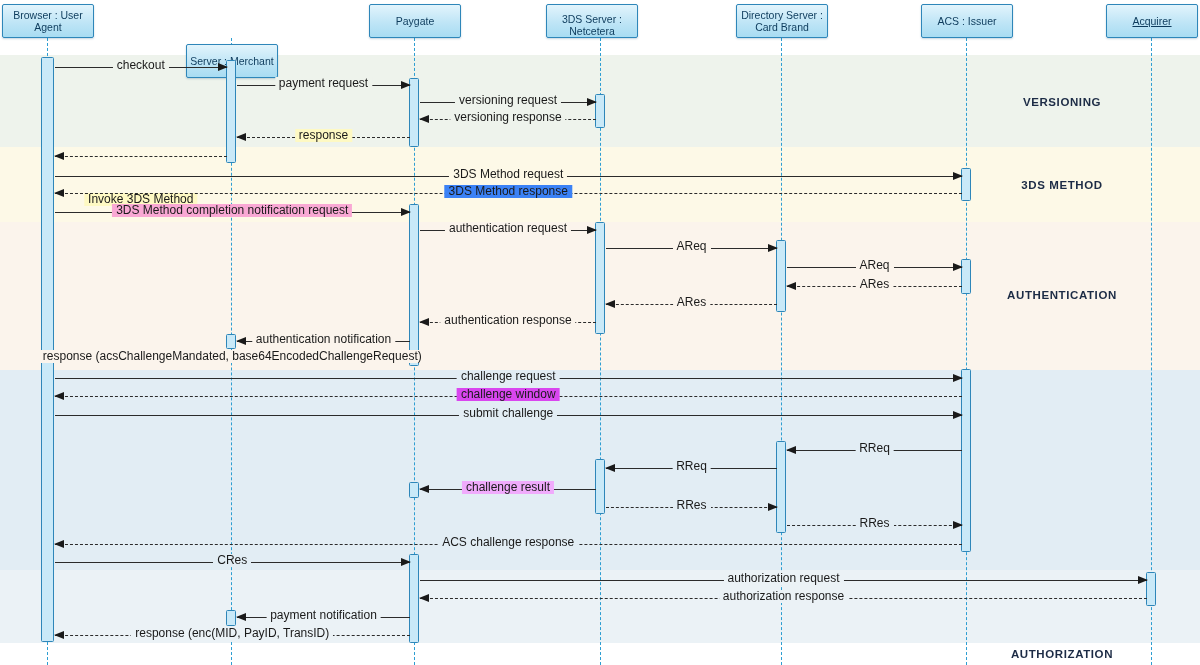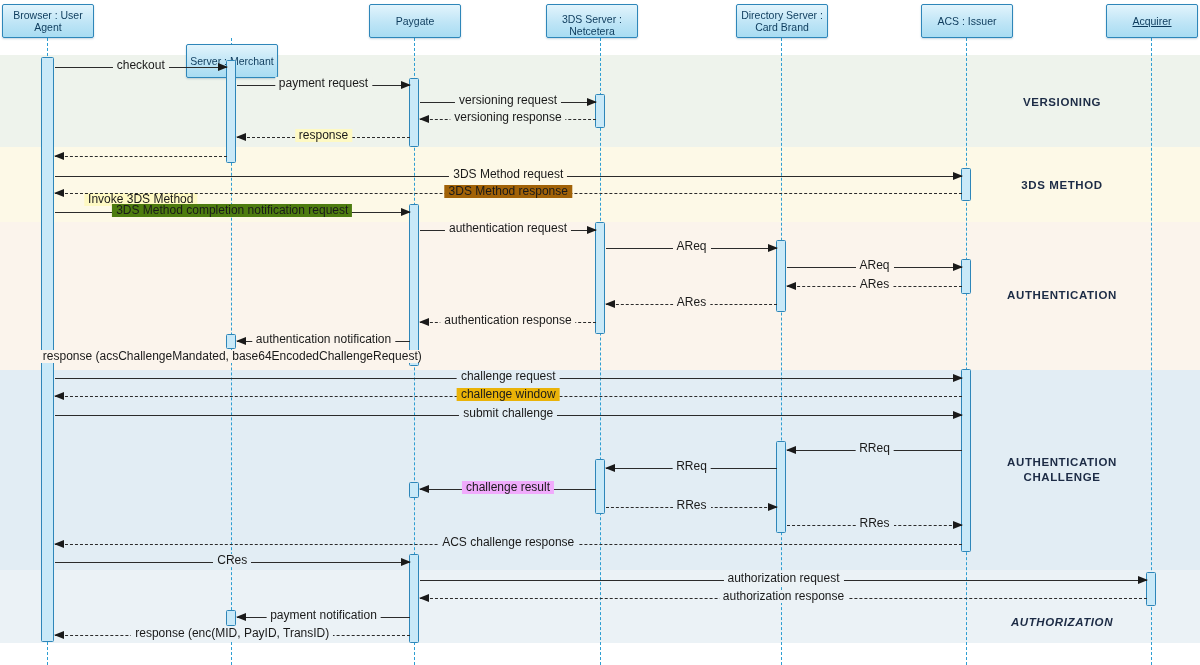--- a/index.html
+++ b/index.html
@@ -50,23 +50,22 @@
 <body>
 
 <div id="stage">
     <div class="band" style="top: 55px; height: 92px; background: rgb(238, 243, 236);"></div>
     <div class="band-label" style="top: 95px;">VERSIONING</div>
     <div class="band" style="top: 147px; height: 75px; background: rgb(253, 249, 231);"></div>
     <div class="band-label" style="top: 178px;">3DS METHOD</div>
     <div class="band" style="top: 222px; height: 148px; background: rgb(251, 244, 236);"></div>
     <div class="band-label" style="top: 288px;">AUTHENTICATION</div>
     <div class="band" style="top: 370px; height: 200px; background: rgb(226, 237, 244);"></div>
-    <div class="band-label" style="top: 455px;">AUTHENTICATION CHALLENGE</div>
     <div class="band" style="top: 570px; height: 73px; background: rgb(235, 242, 246);"></div>
-    <div class="band-label" style="top: 615px; font-style: italic;">AUTHORIZATION</div>
+    <div class="band-label" style="top: 647px;">AUTHORIZATION</div>
     <div class="lifeline" style="left: 47.3px; height: 627px; border-left-color: rgb(45, 158, 210);"></div>
     <div class="lifeline" style="left: 231.3px; height: 627px; border-left-color: rgb(45, 158, 210);"></div>
     <div class="lifeline" style="left: 414.3px; height: 627px; border-left-color: rgb(45, 158, 210);"></div>
     <div class="lifeline" style="left: 600.3px; height: 627px; border-left-color: rgb(45, 158, 210);"></div>
     <div class="lifeline" style="left: 781.3px; height: 627px; border-left-color: rgb(45, 158, 210);"></div>
     <div class="lifeline" style="left: 966.3px; height: 627px; border-left-color: rgb(45, 158, 210);"></div>
     <div class="lifeline" style="left: 1151.3px; height: 627px; border-left-color: rgb(45, 158, 210);"></div>
     <div class="actor" style="left: 2px;">
       <span>Browser : User Agent</span>
     </div>
@@ -136,26 +135,26 @@
       <div class="lbl" style="background: #fef9c3; margin-top: 45px;">Invoke 3DS Method</div>
     </div>
     <div class="msg" style="left: 54.5px; top: 176px; width: 907.5px;">
       <div class="line"></div>
       <div class="head right"></div>
       <div class="lbl" style="background: rgb(253, 249, 231);">3DS Method request</div>
     </div>
     <div class="msg dashed" style="left: 54.5px; top: 193px; width: 907.5px;">
       <div class="line"></div>
       <div class="head left"></div>
-      <div class="lbl" style="background: #a16207;">3DS Method response</div>
+      <div class="lbl" style="background: #3b82f6;">3DS Method response</div>
     </div>
     <div class="msg" style="left: 54.5px; top: 212px; width: 355.5px;">
       <div class="line"></div>
       <div class="head right"></div>
-      <div class="lbl" style="background: #4d7c0f;">3DS Method completion notification request</div>
+      <div class="lbl" style="background: #f9a8d4;">3DS Method completion notification request</div>
     </div>
     <div class="msg" style="left: 420px; top: 230px; width: 176px;">
       <div class="line"></div>
       <div class="head right"></div>
       <div class="lbl" style="background: rgb(251, 244, 236);">authentication request</div>
     </div>
     <div class="msg" style="left: 606px; top: 248px; width: 171px;">
       <div class="line"></div>
       <div class="head right"></div>
       <div class="lbl" style="background: rgb(251, 244, 236);">AReq</div>
@@ -191,21 +190,21 @@
       <div class="lbl" style="background: rgb(251, 244, 236);">response (acsChallengeMandated, base64EncodedChallengeRequest)</div>
     </div>
     <div class="msg" style="left: 54.5px; top: 378px; width: 907.5px;">
       <div class="line"></div>
       <div class="head right"></div>
       <div class="lbl" style="background: rgb(226, 237, 244);">challenge request</div>
     </div>
     <div class="msg dashed" style="left: 54.5px; top: 396px; width: 907.5px;">
       <div class="line"></div>
       <div class="head left"></div>
-      <div class="lbl" style="background: #eab308;">challenge window</div>
+      <div class="lbl" style="background: #d946ef;">challenge window</div>
     </div>
     <div class="msg" style="left: 54.5px; top: 415px; width: 907.5px;">
       <div class="line"></div>
       <div class="head right"></div>
       <div class="lbl" style="background: rgb(226, 237, 244);">submit challenge</div>
     </div>
     <div class="msg" style="left: 787px; top: 450px; width: 175px;">
       <div class="line"></div>
       <div class="head left"></div>
       <div class="lbl" style="background: rgb(226, 237, 244);">RReq</div>

